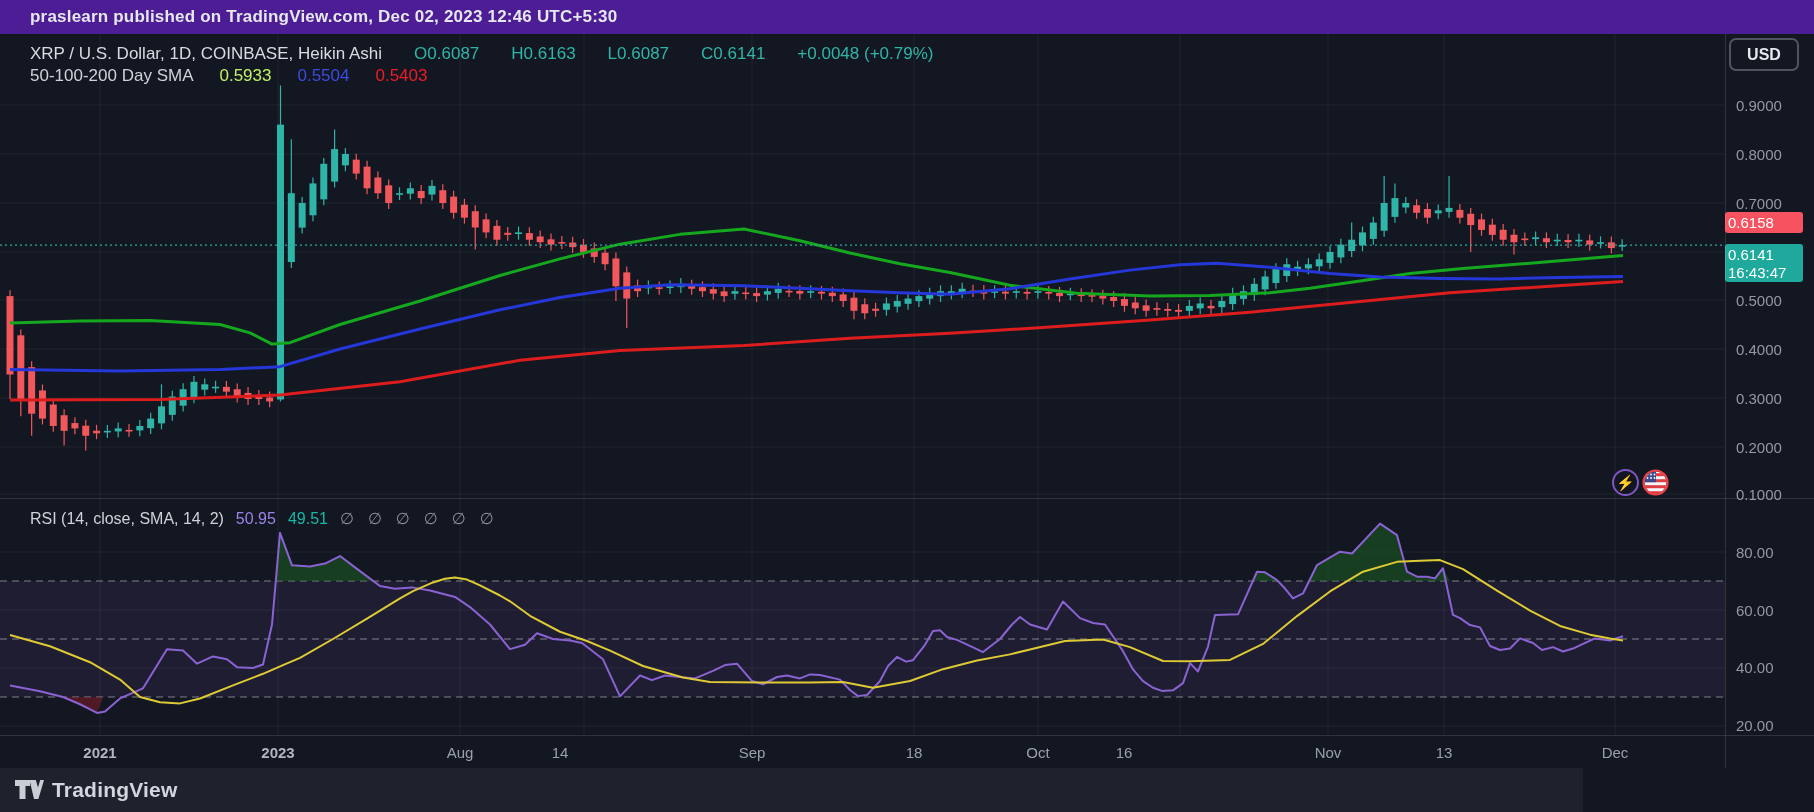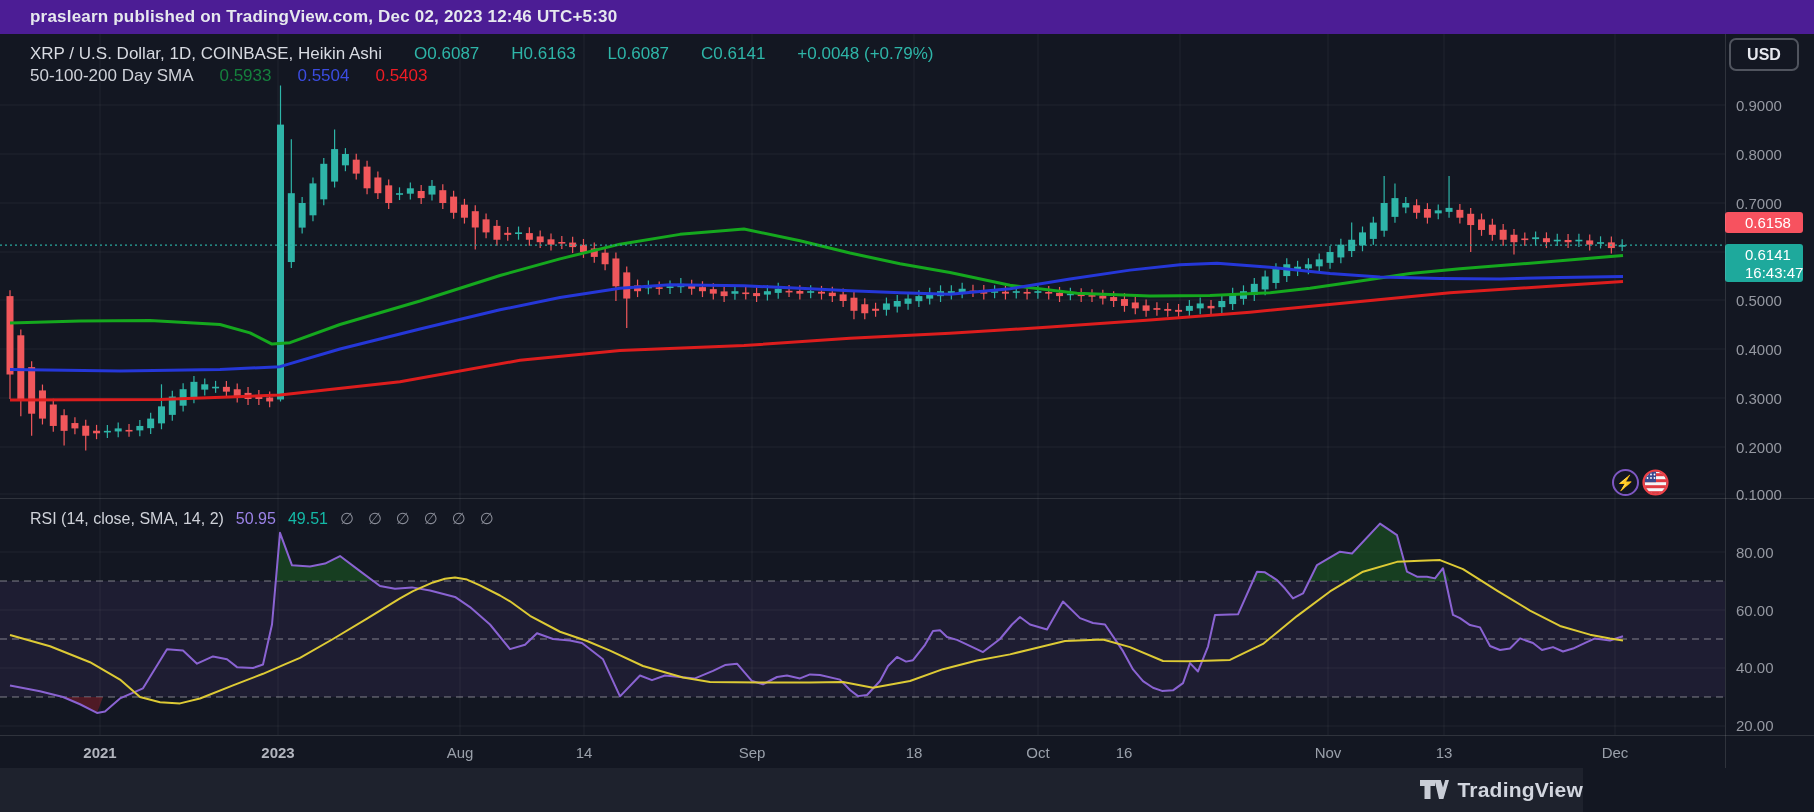--- a/index.html
+++ b/index.html
@@ -22,42 +22,42 @@
   .rsi-legend { position:absolute; left:30px; top:509px; font-size:16px; color:#cfd2d9; display:flex; gap:12px; align-items:center; white-space:nowrap; }
   .rsi-legend .slots { display:flex; gap:14px; color:#8b8e99; font-size:16px; }
 
   
   .axis-label { position:absolute; left:1736px; transform:translateY(-50%);
                 color:#9warning598a1; color:#9598a1; font-size:15px; }
   #usd-btn { position:absolute; left:1729px; top:38px; width:70px; height:33px;
              border:2px solid #50545e; border-radius:7px; background:transparent;
              color:#e6e8ee; font-size:16px; font-weight:bold; display:flex; align-items:center; justify-content:center; cursor:pointer; }
   .badge { position:absolute; left:1725px; width:78px; color:#fff; font-size:15px;
-           border-radius:3px; padding:1px 20px; }
+           border-radius:3px; padding:1px 3px; }
   #badge-alert { top:212px; height:21px; line-height:20px; background:#f7525f; }
   #badge-last { top:244px; height:38px; background:#1ea99c; line-height:18px; padding-top:2px; }
 
   
   .time-label { position:absolute; top:744px; transform:translateX(-50%);
                 color:#9aa0aa; font-size:15px; }
   .time-label.bold { font-weight:bold; color:#b2b5be; }
 
   
   .hsep { position:absolute; left:0; width:1814px; height:1px; background:rgba(255,255,255,.12); }
   .vsep { position:absolute; top:34px; width:1px; height:734px; background:rgba(255,255,255,.12); }
 
   
   #bolt-icon { position:absolute; left:1612px; top:469px; width:27px; height:27px;
                border:2px solid #7e57c2; border-radius:50%; color:#8f66d8;
                display:flex; align-items:center; justify-content:center; font-size:15px; cursor:pointer; background:rgba(19,23,34,.4); }
   #flag-icon { position:absolute; left:1642px; top:469px; width:27px; height:27px; border-radius:50%; cursor:pointer; }
 
   
   #footer { position:absolute; left:0; top:768px; width:1583px; height:44px;
-            background:#1e222d; display:flex; align-items:center;justify-content:flex-end; }
+            background:#1e222d; display:flex; align-items:center; }
   #footer .brand { color:#d2d6df; font-size:21px; font-weight:bold; margin-left:8px; letter-spacing:.2px; }
   #tv-mark { margin-left:14px; display:flex; align-items:center; }
 </style>
 </head>
 <body>
 
 <div id="stage">
 
   <div id="topbar">
     <span class="pub">praslearn published on TradingView.com, Dec 02, 2023 12:46 UTC+5:30</span>
@@ -408,21 +408,21 @@
     <span>XRP / U.S. Dollar, 1D, COINBASE, Heikin Ashi</span>
     <span class="ohlc">O0.6087</span>
     <span class="ohlc">H0.6163</span>
     <span class="ohlc">L0.6087</span>
     <span class="ohlc">C0.6141</span>
     <span class="ohlc">+0.0048 (+0.79%)</span>
   </div>
 
   <div class="legend2">
     <span>50-100-200 Day SMA</span>
-    <span id="sma50-val" style="color: #15803d;">0.5933</span>
+    <span id="sma50-val" style="color: #bef264;">0.5933</span>
     <span id="sma100-val" style="color: rgb(59, 76, 224);">0.5504</span>
     <span id="sma200-val" style="color: rgb(239, 28, 36);">0.5403</span>
   </div>
 
   <div class="rsi-legend">
     <span>RSI (14, close, SMA, 14, 2)</span>
     <span id="rsi-val" style="color: rgb(156, 131, 232);">50.95</span>
     <span id="rsi-ma-val" style="color: #14b8a6;">49.51</span>
     <span class="slots" id="rsi-slots">
         <span>∅</span>
@@ -449,21 +449,21 @@
   <div id="rsi-axis">
       <div class="axis-label" style="top: 552px;">80.00</div>
       <div class="axis-label" style="top: 610px;">60.00</div>
       <div class="axis-label" style="top: 667px;">40.00</div>
       <div class="axis-label" style="top: 725px;">20.00</div>
     </div>
   <div id="time-axis">
       <div class="time-label bold" style="left: 100px;">2021</div>
       <div class="time-label bold" style="left: 278px;">2023</div>
       <div class="time-label" style="left: 460px;">Aug</div>
-      <div class="time-label" style="left: 584px;">14</div>
+      <div class="time-label" style="left: 560px;">14</div>
       <div class="time-label" style="left: 752px;">Sep</div>
       <div class="time-label" style="left: 914px;">18</div>
       <div class="time-label" style="left: 1038px;">Oct</div>
       <div class="time-label" style="left: 1124px;">16</div>
       <div class="time-label" style="left: 1328px;">Nov</div>
       <div class="time-label" style="left: 1444px;">13</div>
       <div class="time-label" style="left: 1615px;">Dec</div>
     </div>
 
   <div class="badge" id="badge-alert">0.6158</div>

